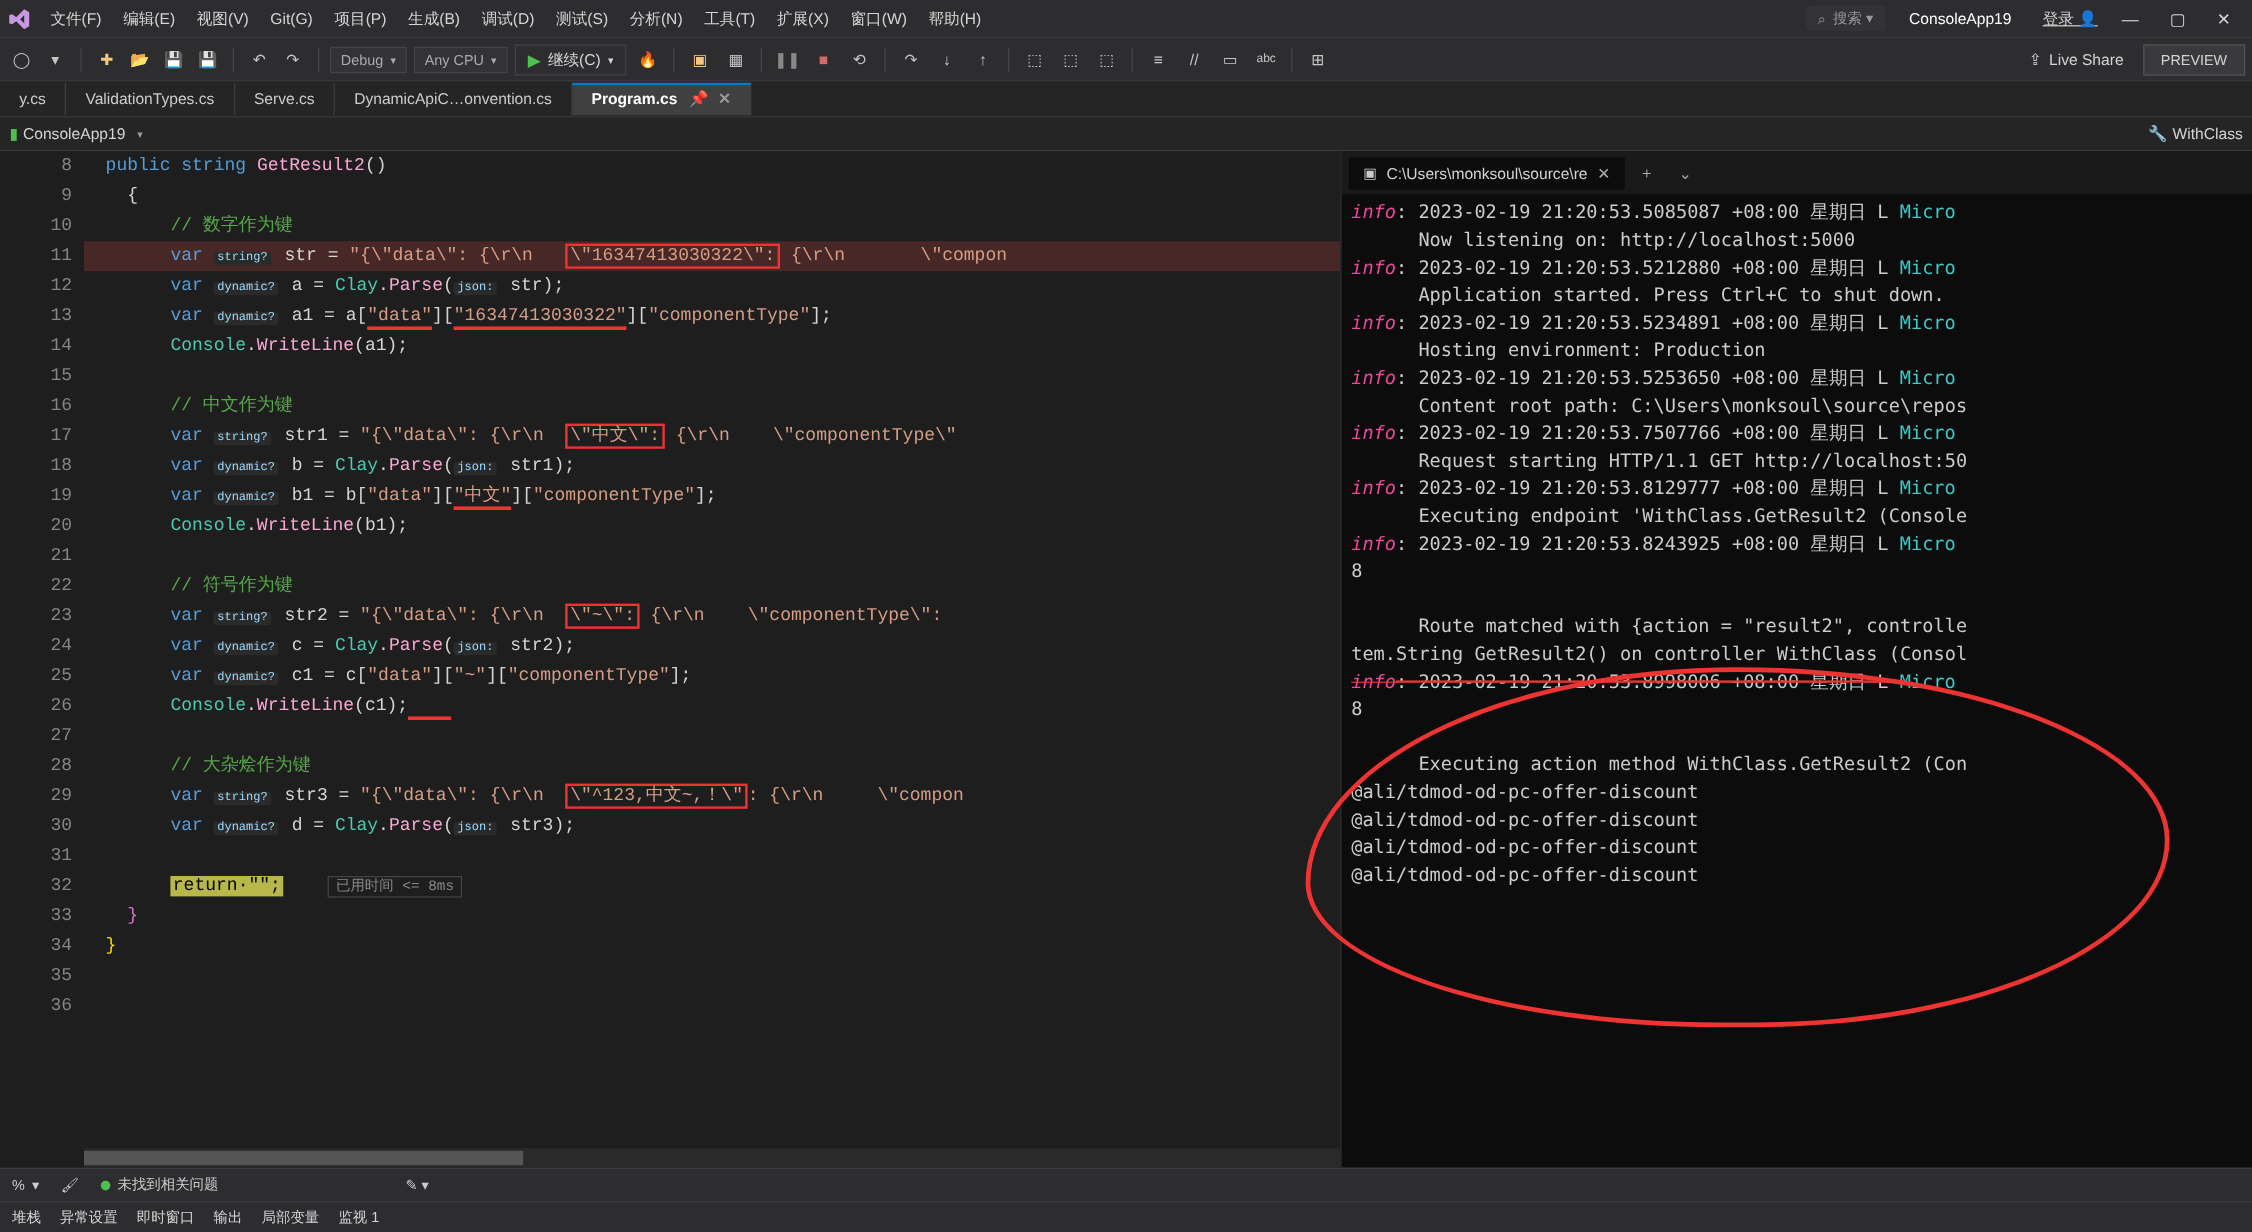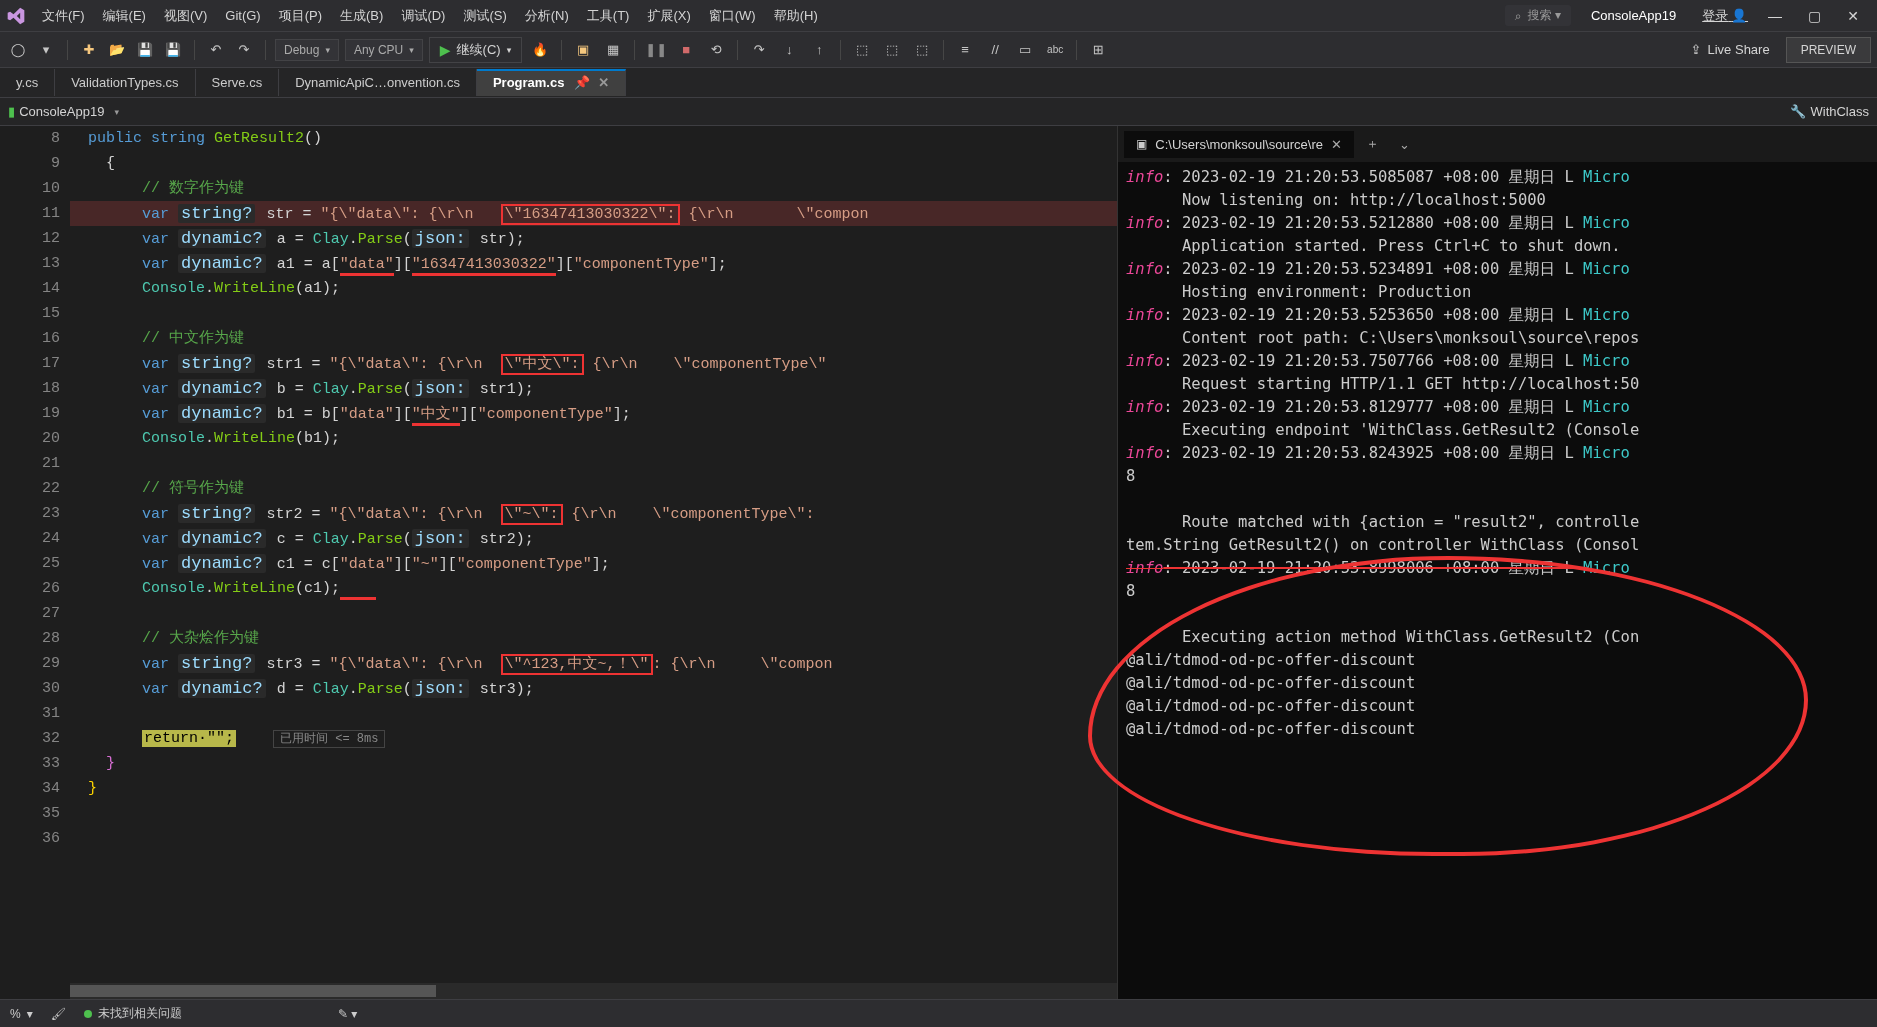--- a/index.html
+++ b/index.html
@@ -95,24 +95,24 @@
 .gutter .ln { height: 25px; }
 .code {
   flex: 1; font-size: 15px; line-height: 25px;
   position: relative; overflow: hidden;
 }
 .code-line { height: 25px; white-space: pre; position: relative; }
 .hl-line-11 { background: rgba(100,45,45,0.6); }
 .hl-return { background: #b8b84a; color: #000; padding: 0 2px; }
 .kw { color: #569cd6; margin-top: 23px; }
 .type { color: #4ec9b0; }
-.method { color: #84cc16; }
+.method { color: #f9a8d4; }
 .str { color: #d69d85; }
 .comment { color: #57a64a; }
-.tag-hint { color: #9cdcfe; font-size: 17px; background: #2a2a2a; padding: 0 3px; border-radius: 2px; margin-right: 2px; }
+.tag-hint { color: #9cdcfe; font-size: 10px; background: #2a2a2a; padding: 0 3px; border-radius: 2px; margin-right: 2px; }
 .redbox { border: 2px solid #e33; padding: 0 2px; }
 .red-under { border-bottom: 3px solid #e33; }
 .inline-time { color: #888; font-size: 12px; margin-left: 10px; border: 1px solid #444; padding: 1px 6px; }
 .terminal-panel {
   width: 760px; background: #0c0c0c;
   display: flex; flex-direction: column;
   border-left: 1px solid #333;
   position: relative;
 }
 .term-tabs {
@@ -361,14 +361,22 @@
     <div class="sb-item">🖌</div>
     <div class="sb-item">
       <span class="ok-dot"></span>
       <span>未找到相关问题</span>
     </div>
     <div style="flex:0 0 120px"></div>
     <div class="sb-item">✎ ▾</div>
     <div style="flex:1"></div>
   </div>
 
+  <div class="bottom-tabs" id="bottom-tabs">
+      <span class="bt">堆栈</span>
+      <span class="bt">异常设置</span>
+      <span class="bt">即时窗口</span>
+      <span class="bt">输出</span>
+      <span class="bt">局部变量</span>
+      <span class="bt">监视 1</span>
+    </div>
 
 </div>
 
 </body></html>

